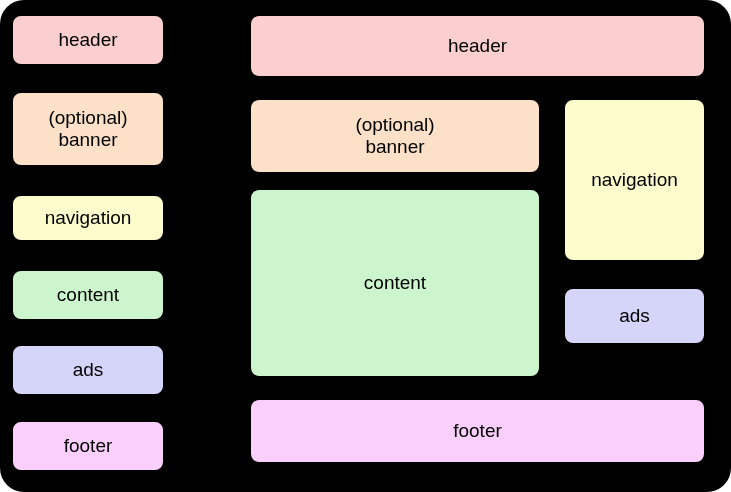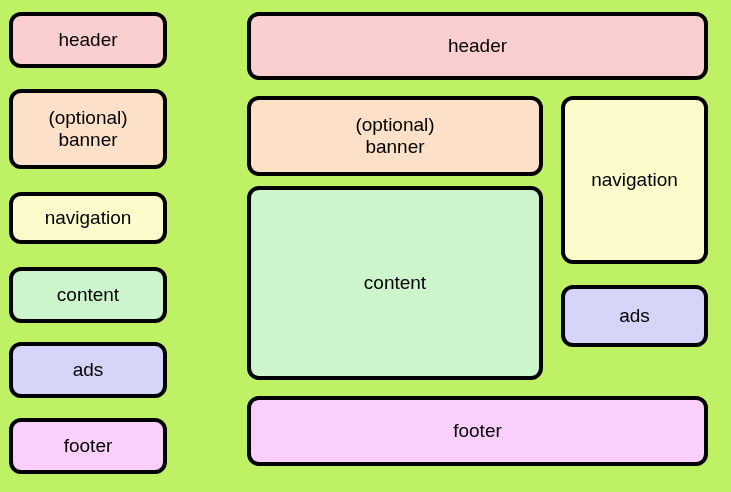--- a/index.html
+++ b/index.html
@@ -48,21 +48,21 @@
     left: 0;
     width: 731px;
     height: 492px;
     pointer-events: none;
   }
   .column-wrap .region { pointer-events: auto; }
 </style>
 </head>
 <body>
 
-<div id="diagram" style="background: #bef264;">
+<div id="diagram" style="background: #000000; border-radius: 24px;">
 
   <div class="column-wrap col-left">
 
     <div class="region" style="left: 9px; top: 12px; width: 158px; height: 56px; background: rgb(251, 207, 207); border-color: rgb(0, 0, 0); color: rgb(0, 0, 0);">
       <span class="label">header</span>
     </div>
 
     <div class="region" style="left: 9px; top: 89px; width: 158px; height: 80px; background: rgb(252, 224, 200); border-color: rgb(0, 0, 0); color: rgb(0, 0, 0);">
       <span class="label">(optional)
 banner</span>

